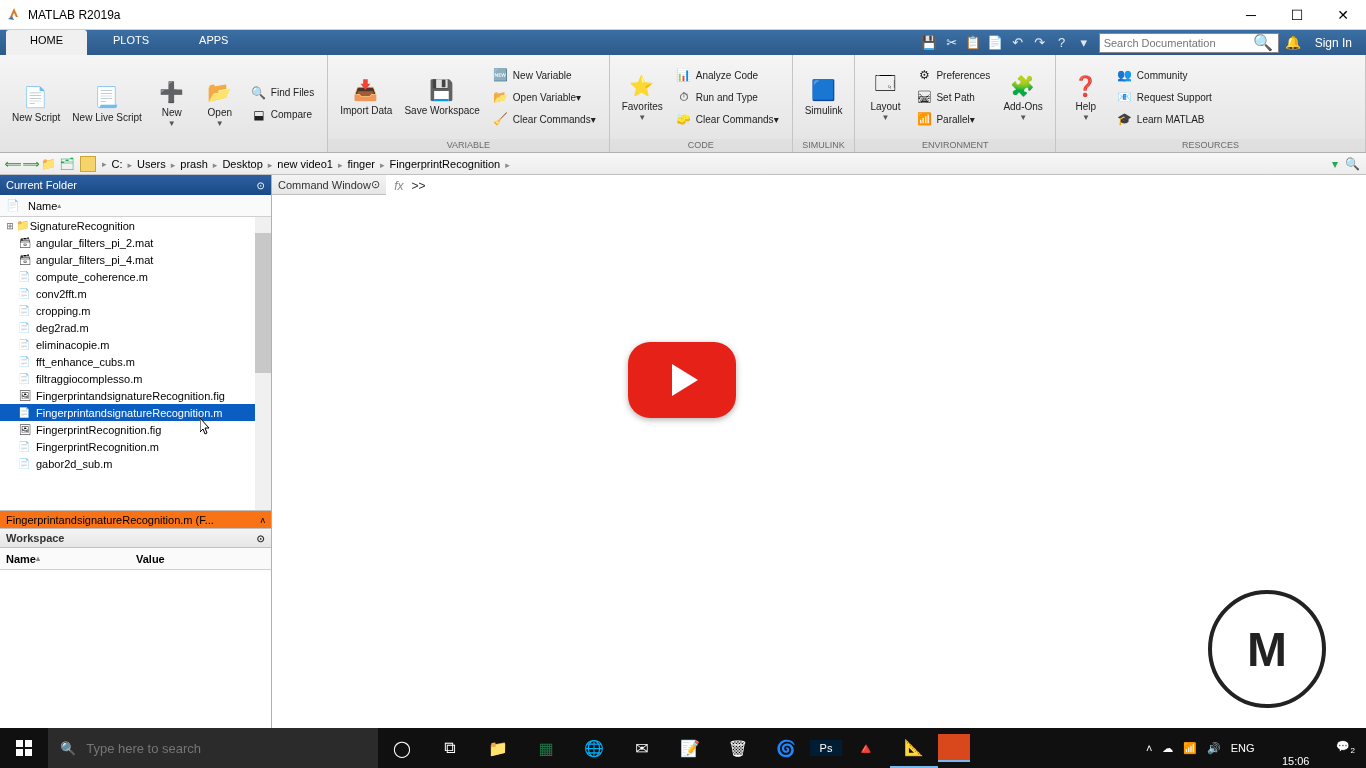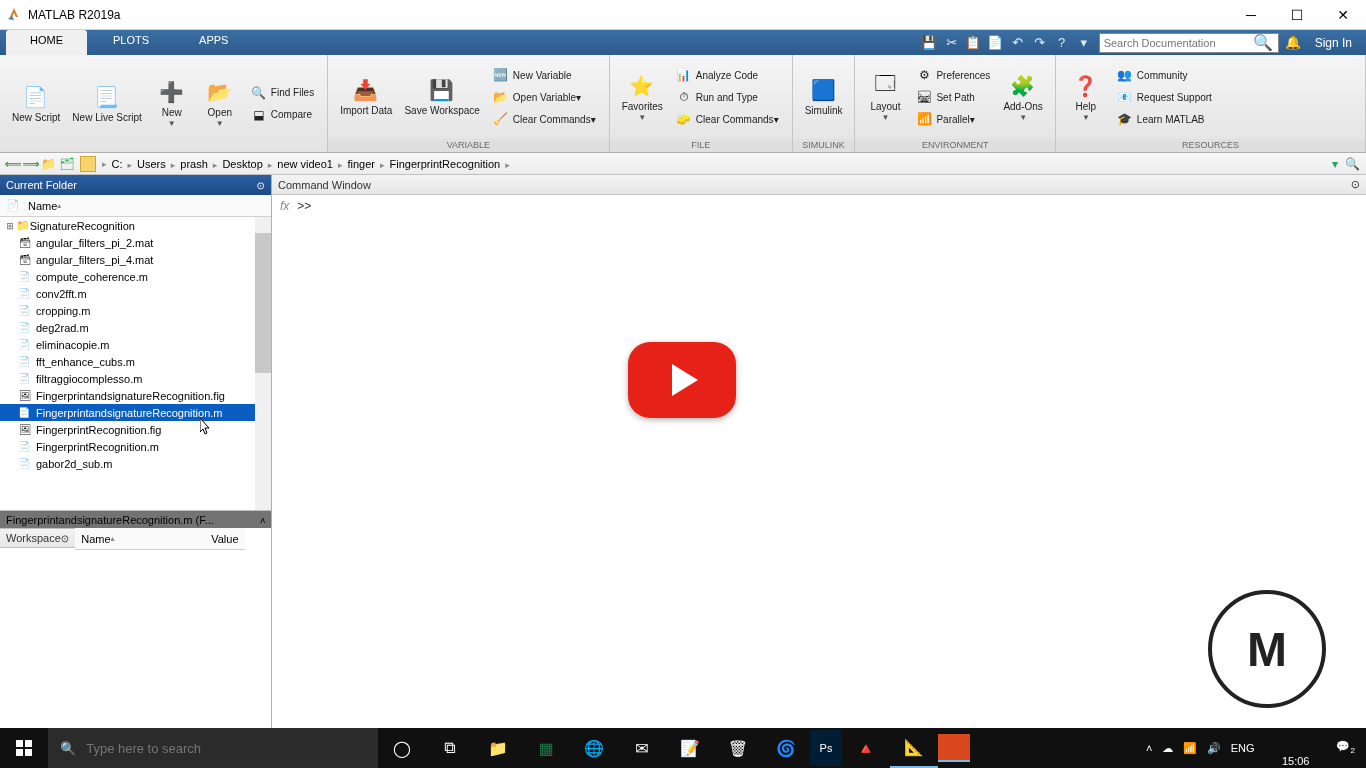--- a/index.html
+++ b/index.html
@@ -49,26 +49,26 @@
 .panel-hdr.light { background:linear-gradient(#f4f4f4,#e6e6e6); color:#333; border-top:1px solid #c0c0c0; border-bottom:1px solid #c0c0c0;}
 .panel-hdr .opt { margin-left:auto; font-size:10px; cursor:pointer; }
 .colhdr { height:22px; border-bottom:1px solid #d0d0d0; display:flex; align-items:center; font-size:11px; background:#fafafa; }
 .colhdr .cell { padding:0 6px; display:flex; align-items:center;}
 .filelist { flex:1; overflow-y:auto; font-size:11px; background:#fff; position:relative;}
 .filerow { display:flex; align-items:center; height:17px; padding-left:18px; cursor:pointer; }
 .filerow.selected { background:#0a5ec2; color:#fff; }
 .filerow .ficon { width:14px; height:14px; margin-right:4px; display:inline-flex; align-items:center; justify-content:center; font-size:10px;}
 .folderrow { display:flex; align-items:center; height:17px; padding-left:4px; cursor:pointer; }
 .folderrow .exp { width:12px; font-size:9px; color:#666; text-align:center;}
-.detailbar{height:18px;border-top:1px solid #c0c0c0;font-size:11px;padding:1px 6px;display:flex;align-items:center;background:#737373;}
+.detailbar{height:18px;border-top:1px solid #c0c0c0;font-size:11px;padding:1px 6px;display:flex;align-items:center;background:#f97316;}
 .detailbar .car{margin-left:auto;font-size:9px;}
-.workspace { flex:0 0 200px; display:flex; flex-direction:row; }
+.workspace { flex:0 0 200px; display:flex; flex-direction:column;font-weight:bold; }
 .wsbody{flex:1;background:#fff;}
 
-.cmdwin { flex:1; display:flex; flex-direction:column; }
+.cmdwin { flex:1; display:flex; flex-direction:row; }
 .cmd-hdr { height:20px; background:linear-gradient(#f4f4f4,#e6e6e6); border-bottom:1px solid #c0c0c0; font-size:11px; display:flex; align-items:center; padding:0 6px; color:#333;}
 .cmd-body { flex:1; background:#fff; padding:4px 8px; font-family:Consolas,monospace; font-size:12px; color:#333; position:relative;}
 .fx { font-style:italic; color:#888; margin-right:8px;}
 
 .statusstrip{height:12px;background:#ececec;border-top:1px solid #c0c0c0;}
 
 
 .taskbar { position:absolute; bottom:0; left:0; right:0; height:40px; background:#101010; display:flex; align-items:center; color:#fff; }
 .taskbar .start { width:48px; height:40px; display:flex; align-items:center; justify-content:center; }
 .taskbar .search { width:330px; height:40px; background:#2b2b2b; display:flex; align-items:center; padding:0 12px; color:#ccc; font-size:13px; }
@@ -204,21 +204,21 @@
             <span class="sicn">📊</span>
             <span>Analyze Code</span>
           </div>
         <div class="smallbtn">
             <span class="sicn">⏱</span>
             <span>Run and Type</span>
           </div>
         <div class="smallbtn"><span class="sicn">🧽</span><span>Clear Commands</span> ▾</div>
       </div>
     </div>
-    <div class="ribbon-group-label">FILE</div>
+    <div class="ribbon-group-label">CODE</div>
   </div>
 
   <div class="ribbon-group">
     <div class="ribbon-group-body">
       <div class="bigbtn">
           <span class="icn">🟦</span>
           <span class="lbl">Simulink</span>
         </div>
     </div>
     <div class="ribbon-group-label">SIMULINK</div>
@@ -429,21 +429,21 @@
   </div>
   <div class="ticon">◯</div>
   <div class="ticon">⧉</div>
   <div class="ticon">📁</div>
   <div class="ticon" style="color:#1e7145">▦</div>
   <div class="ticon">🌐</div>
   <div class="ticon">✉</div>
   <div class="ticon">📝</div>
   <div class="ticon">🗑</div>
   <div class="ticon">🌀</div>
-  <div class="ticon" style="background:#001d33;width:32px;height:36px;font-size:11px">Ps</div>
+  <div class="ticon" style="background:#001d33;width:32px;height:16px;font-size:11px">Ps</div>
   <div class="ticon">🔺</div>
   <div class="ticon active">📐</div>
   <div class="ticon active" style="background:#d9481c;width:32px;height:28px"></div>
   <div class="tray">
     <span class="ti">˄</span>
     <span class="ti">☁</span>
     <span class="ti">📶</span>
     <span class="ti">🔊</span>
     <span class="ti">ENG</span>
     <div class="clock">

